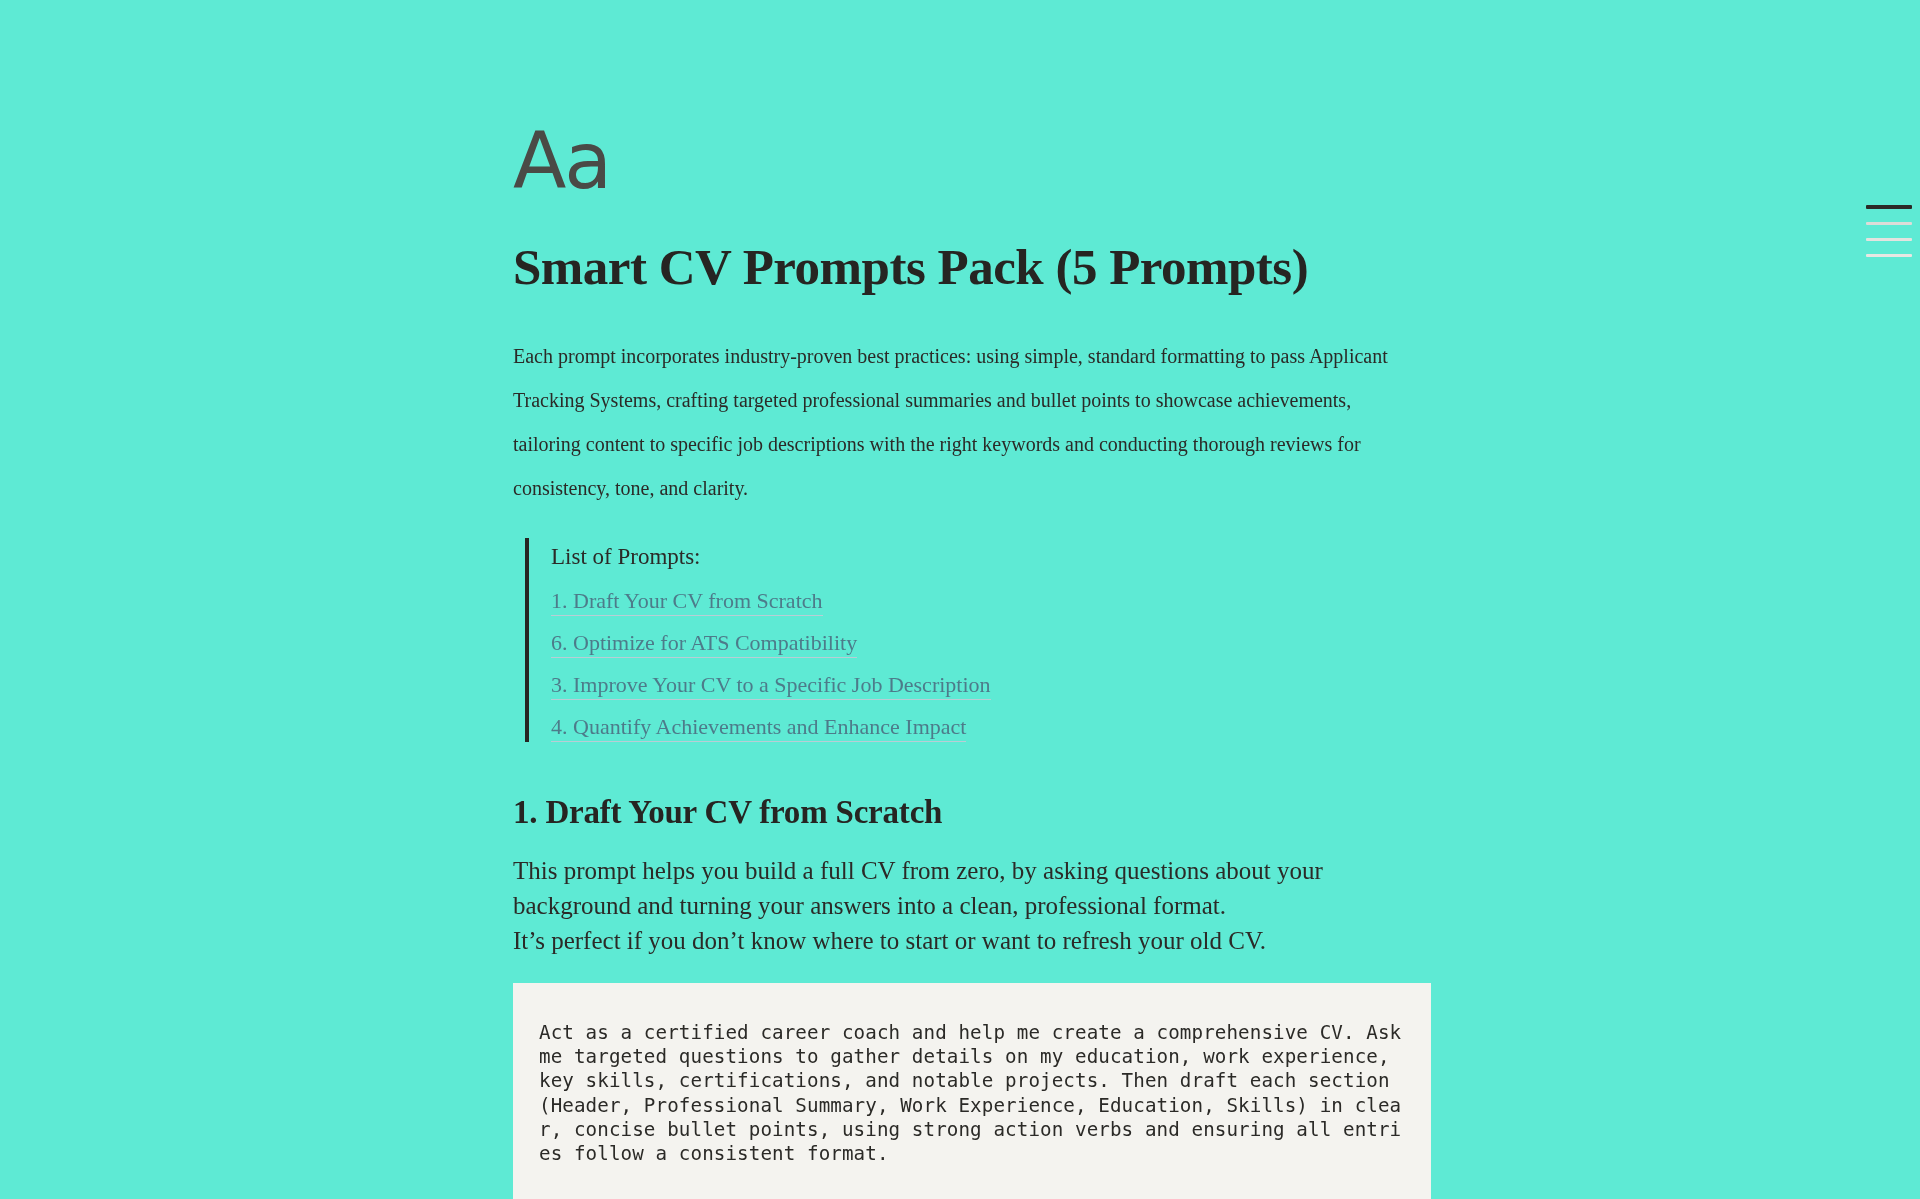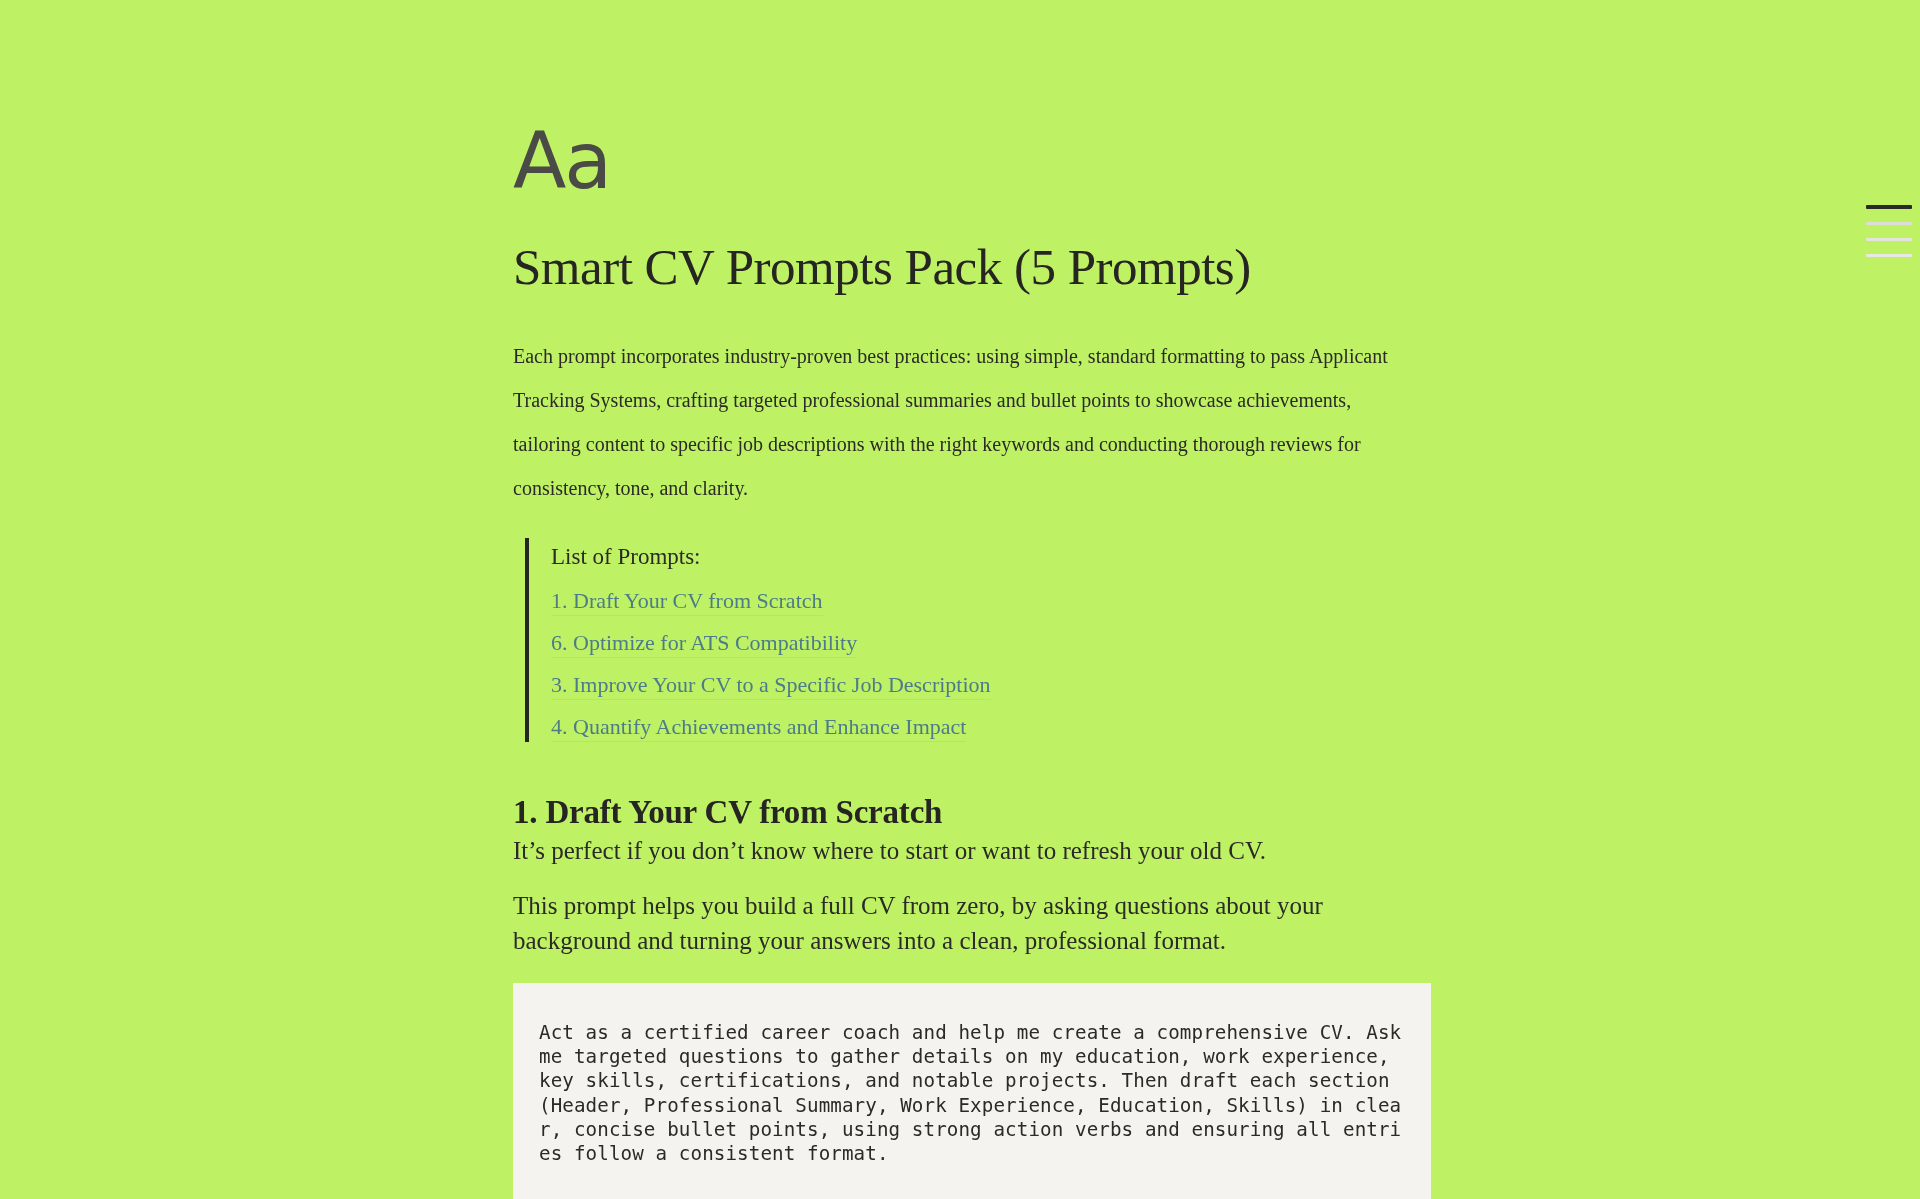--- a/index.html
+++ b/index.html
@@ -14,21 +14,21 @@
     overflow: hidden;
     font-family: "Liberation Serif", "DejaVu Serif", serif;
     position: relative;
   }
 
   #page {
     position: absolute;
     left: 0; top: 0;
     width: 1920px;
     height: 1199px;
-    background: #bef264;
+    background: #5eead4;
   }
 
   .doc-column {
     position: absolute;
     left: 513px;
     top: 0;
     width: 920px;
   }
 
   
@@ -42,21 +42,21 @@
     margin-bottom: 0;
     font-weight: 400;
     user-select: none;
   }
 
   
   .doc-title {
     font-family: "Liberation Serif", "DejaVu Serif", serif;
     font-size: 51px;
     line-height: 1.15;
-    font-weight: 400;
+    font-weight: 700;
     color: #262522;
     margin: 38px 0 0 0;
     letter-spacing: -0.5px;
   }
 
   
   .intro-para {
     font-size: 20px;
     line-height: 44px;
     color: #2b2a27;
@@ -191,23 +191,23 @@
           <a href="#">3. Improve Your CV to a Specific Job Description</a>
         </li>
         <li>
           <a href="#">4. Quantify Achievements and Enhance Impact</a>
         </li>
       </ul>
     </div>
 
     <h2 class="section-heading">1. Draft Your CV from Scratch</h2>
 
+    <p class="body-para">This prompt helps you build a full CV from zero, by asking questions about your background and turning your answers into a clean, professional format.</p>
+
     <p class="body-para tight">It’s perfect if you don’t know where to start or want to refresh your old CV.</p>
-
-    <p class="body-para">This prompt helps you build a full CV from zero, by asking questions about your background and turning your answers into a clean, professional format.</p>
 
 
     <div class="code-block">
       <pre>Act as a certified career coach and help me create a comprehensive CV. Ask me targeted questions to gather details on my education, work experience, key skills, certifications, and notable projects. Then draft each section (Header, Professional Summary, Work Experience, Education, Skills) in clear, concise bullet points, using strong action verbs and ensuring all entries follow a consistent format.</pre>
     </div>
 
   </div>
 
   <div class="outline-nav">
     <div class="ol-item active"></div>

